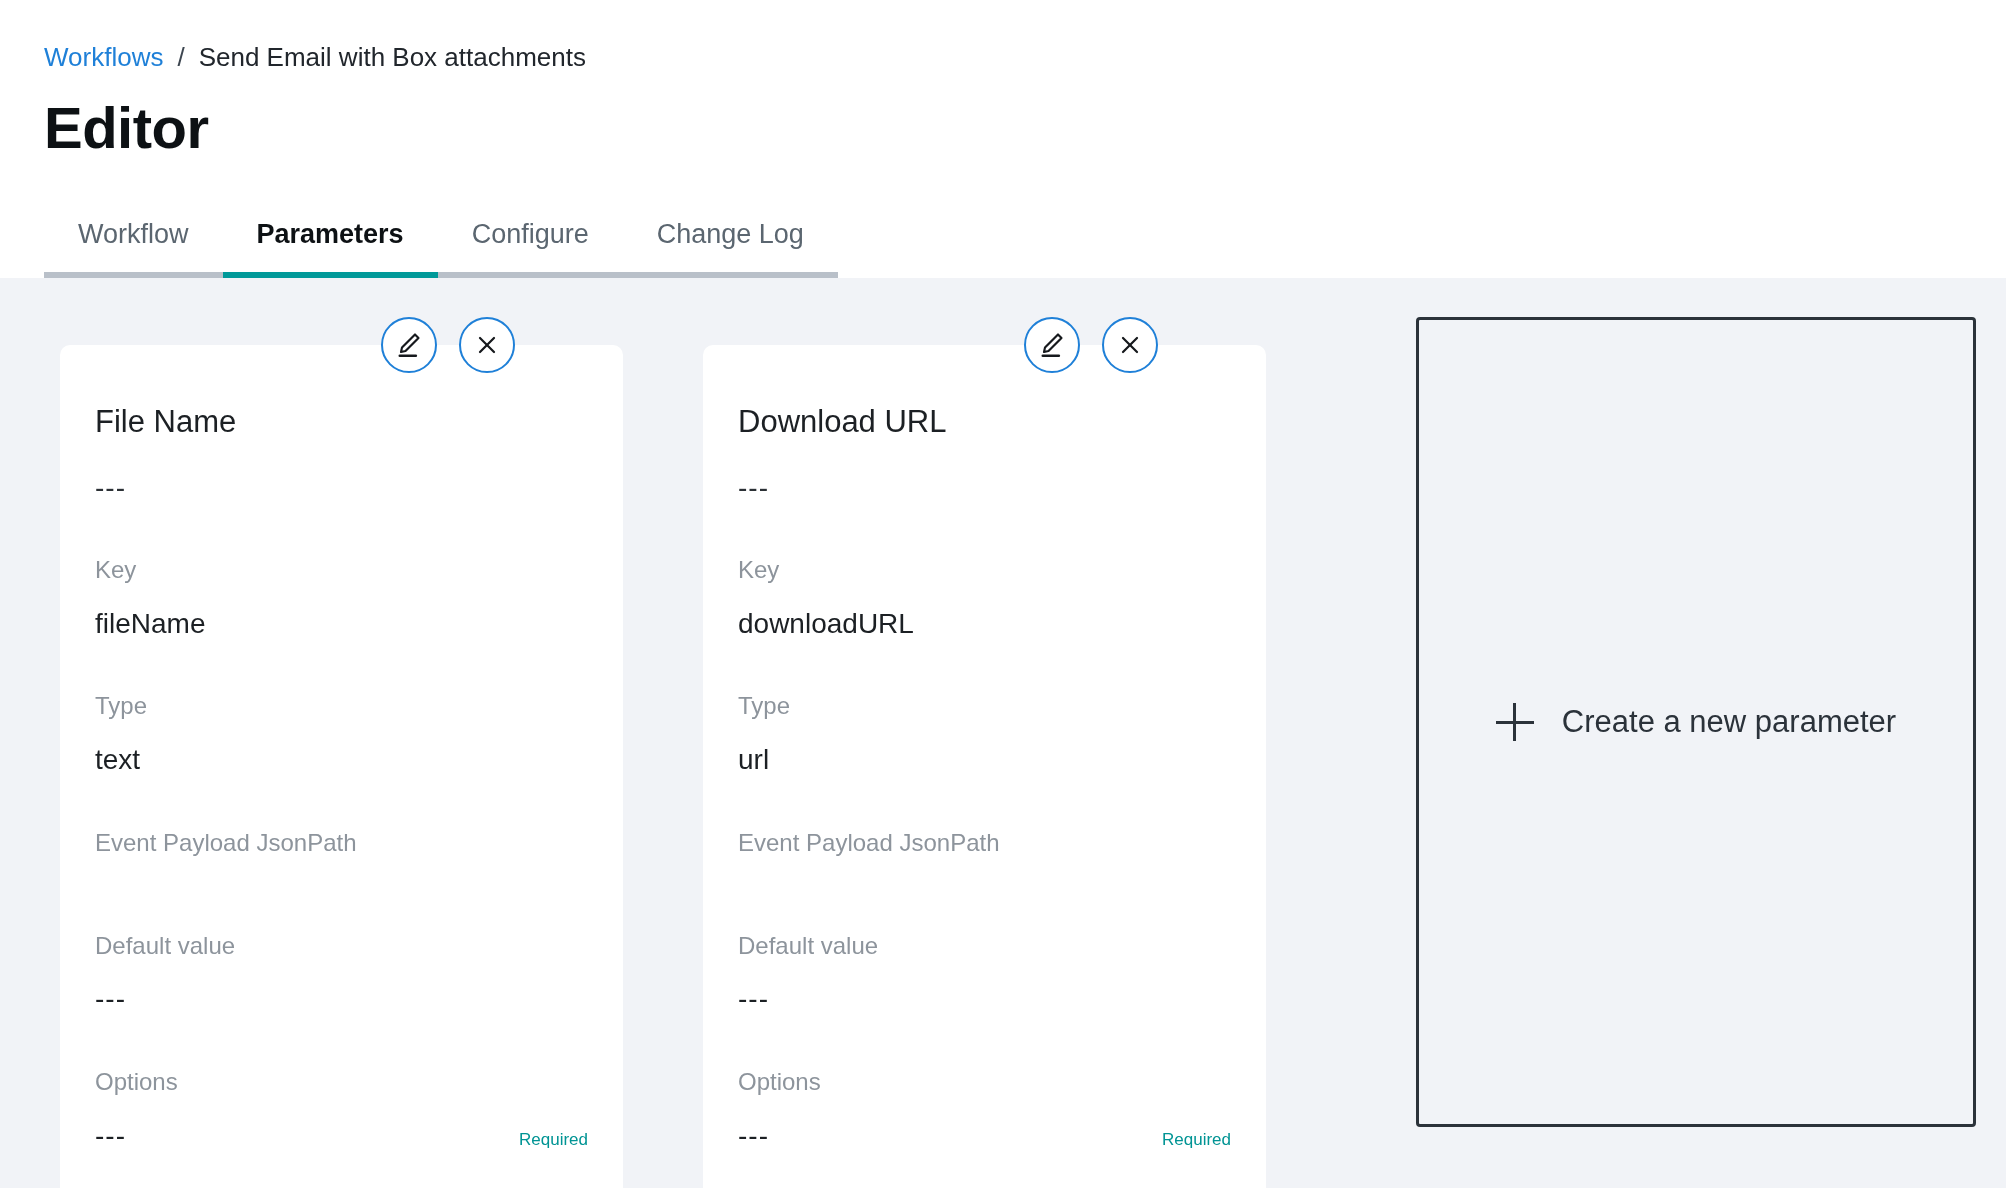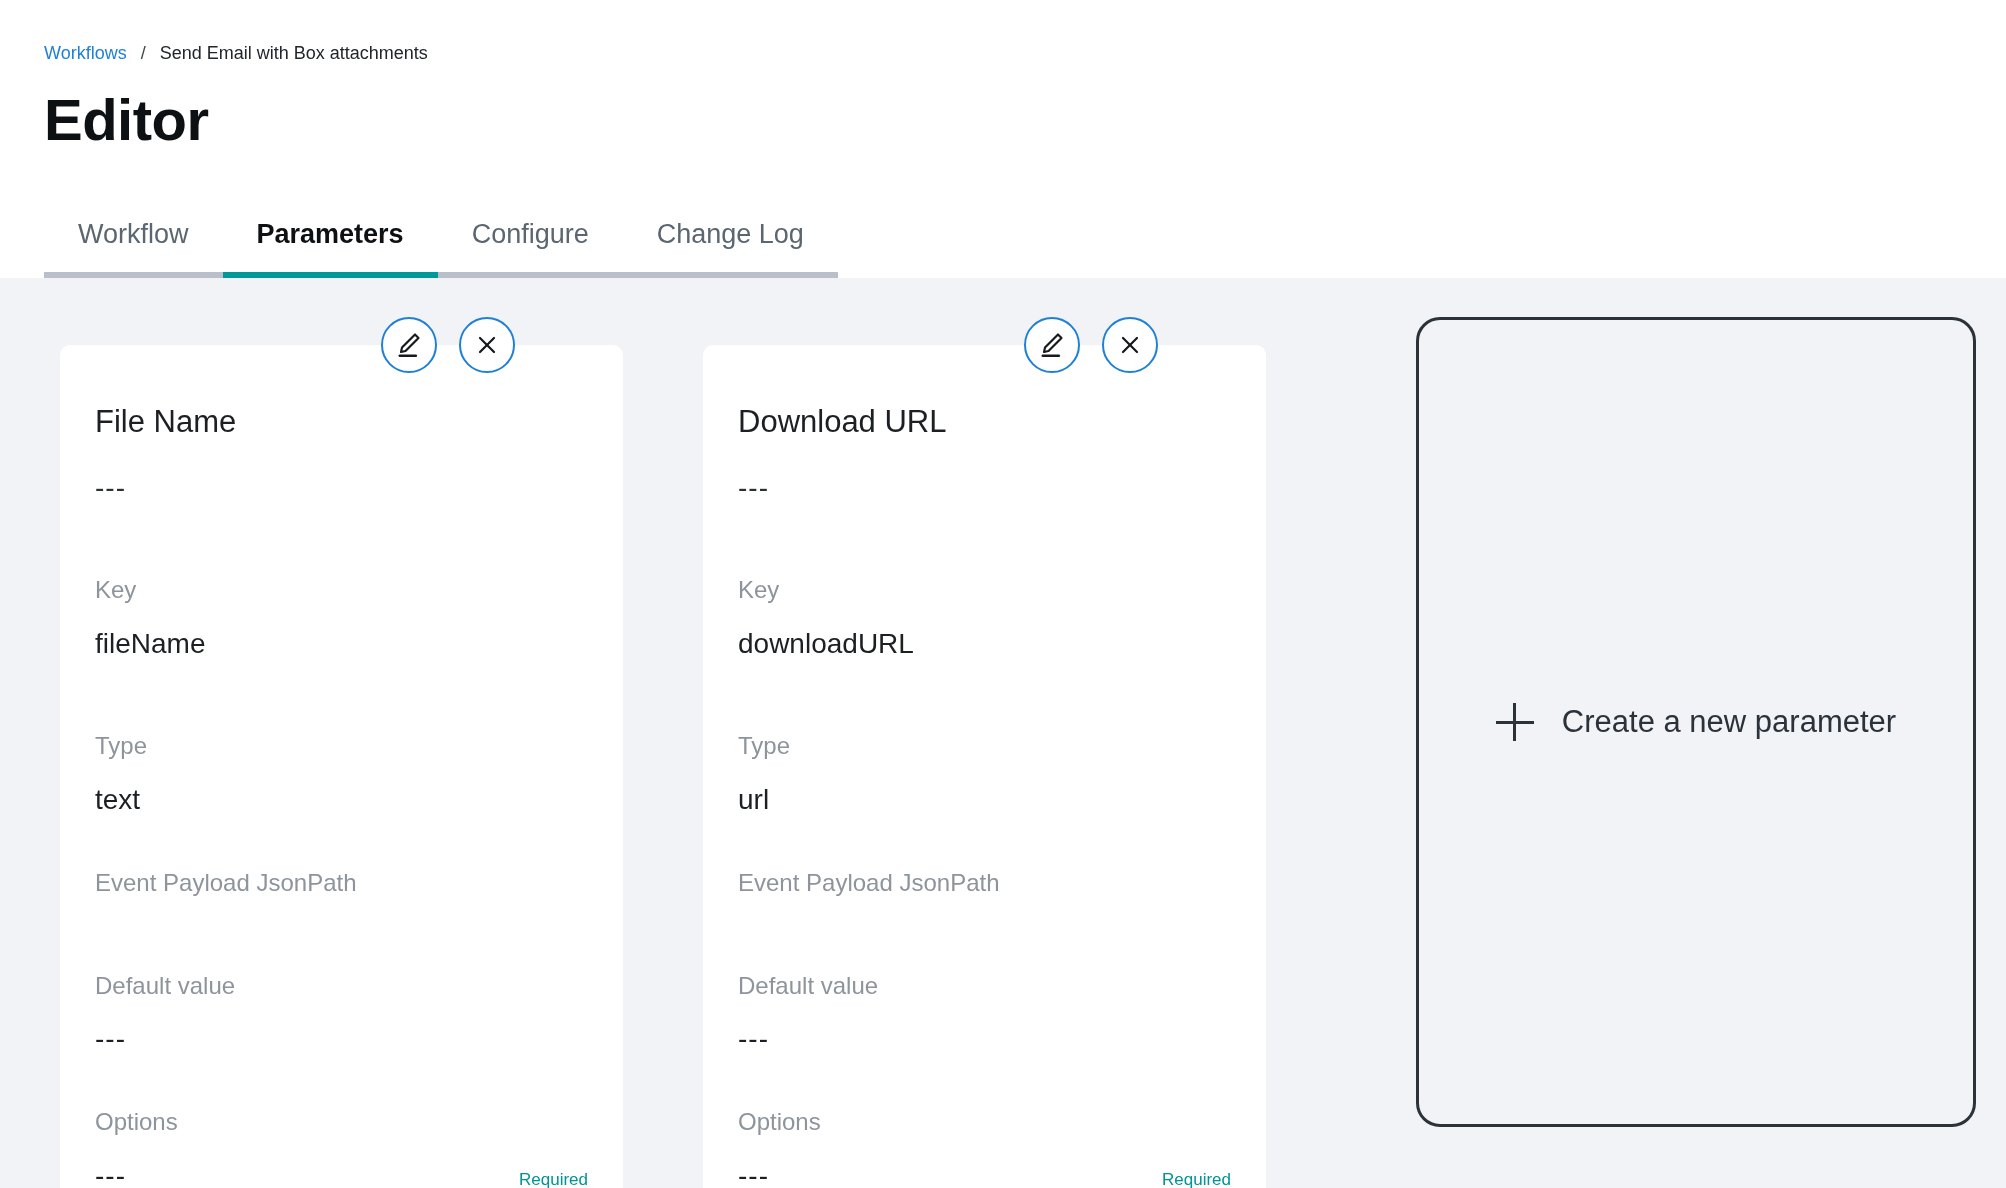--- a/index.html
+++ b/index.html
@@ -22,21 +22,21 @@
     background: #ffffff;
     padding: 0 0 0 44px;
     height: 278px;
     position: relative;
   }
 
   .breadcrumb {
     display: flex;
     align-items: center;
     padding-top: 44px;
-    font-size: 18px;
+    font-size: 26px;
     line-height: 1;
   }
   .breadcrumb-link {
     color: #1f80d8;
     text-decoration: none;
     cursor: pointer;
   }
   .breadcrumb-sep {
     color: #3d4650;
     margin: 0 14px;
@@ -144,21 +144,21 @@
     color: #1c2024;
     line-height: 1.1;
   }
   .card-subtitle {
     font-size: 28px;
     color: #2b3035;
     margin-top: 33px;
     letter-spacing: 1px;
   }
 
-  .field { margin-top: 72px; }
+  .field { margin-top: 52px; }
   .field-label {
     font-size: 24px;
     color: #8d949c;
     line-height: 1.2;
   }
   .field-value {
     font-size: 28px;
     color: #1c2024;
     margin-top: 22px;
     line-height: 1.2;
@@ -179,21 +179,21 @@
     color: #009494;
   }
 
   
   .create-panel {
     width: 560px;
     height: 810px;
     margin-left: 70px;
     margin-top: -28px;
     border: 3px solid #2b323a;
-    border-radius: 24px;
+    border-radius: 4px;
     background: #f1f3f7;
     display: flex;
     align-items: center;
     justify-content: center;
     cursor: pointer;
   }
   .create-inner {
     display: flex;
     align-items: center;
     gap: 28px;

